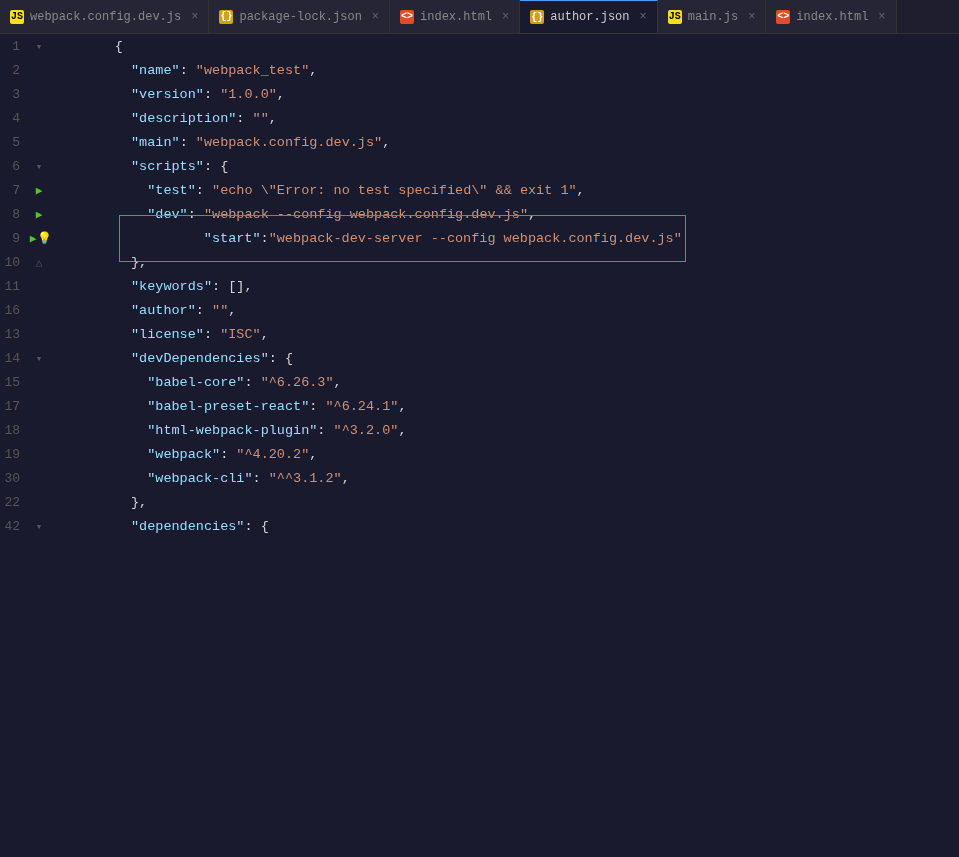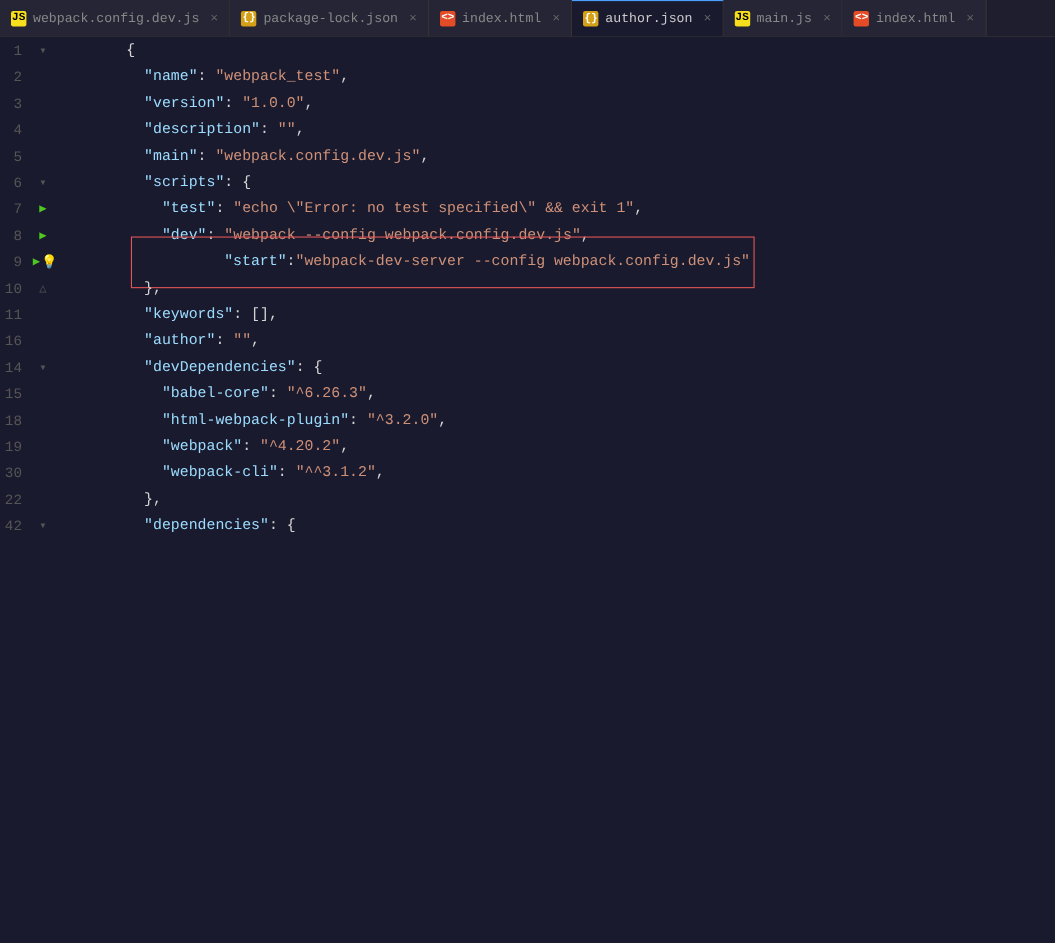--- a/index.html
+++ b/index.html
@@ -240,40 +240,54 @@
     </div>
 
     <div class="line-row">
       <div class="ln">16</div>
       <div class="lg"></div>
       <div class="lc">
         <span style="color:#9cdcfe;">  "author"</span><span class="c-bracket">: </span><span style="color:#ce9178;">""</span><span class="c-bracket">,</span>
       </div>
     </div>
 
+    <div class="line-row">
+      <div class="ln">13</div>
+      <div class="lg"></div>
+      <div class="lc">
+        <span style="color:#9cdcfe;">  "license"</span><span class="c-bracket">: </span><span style="color:#ce9178;">"ISC"</span><span class="c-bracket">,</span>
+      </div>
+    </div>
 
     <div class="line-row">
       <div class="ln">14</div>
       <div class="lg">
         <span style="color:#555; font-size:11px;">▾</span>
       </div>
       <div class="lc">
         <span style="color:#9cdcfe;">  "devDependencies"</span><span class="c-bracket">: {</span>
       </div>
     </div>
 
     <div class="line-row">
       <div class="ln">15</div>
       <div class="lg"></div>
       <div class="lc">
         <span style="color:#9cdcfe;">    "babel-core"</span><span class="c-bracket">: </span><span style="color:#ce9178;">"^6.26.3"</span><span class="c-bracket">,</span>
       </div>
     </div>
 
 
+    <div class="line-row">
+      <div class="ln">17</div>
+      <div class="lg"></div>
+      <div class="lc">
+        <span style="color:#9cdcfe;">    "babel-preset-react"</span><span class="c-bracket">: </span><span style="color:#ce9178;">"^6.24.1"</span><span class="c-bracket">,</span>
+      </div>
+    </div>
 
     <div class="line-row">
       <div class="ln">18</div>
       <div class="lg"></div>
       <div class="lc">
         <span style="color:#9cdcfe;">    "html-webpack-plugin"</span><span class="c-bracket">: </span><span style="color:#ce9178;">"^3.2.0"</span><span class="c-bracket">,</span>
       </div>
     </div>
 
     <div class="line-row">

